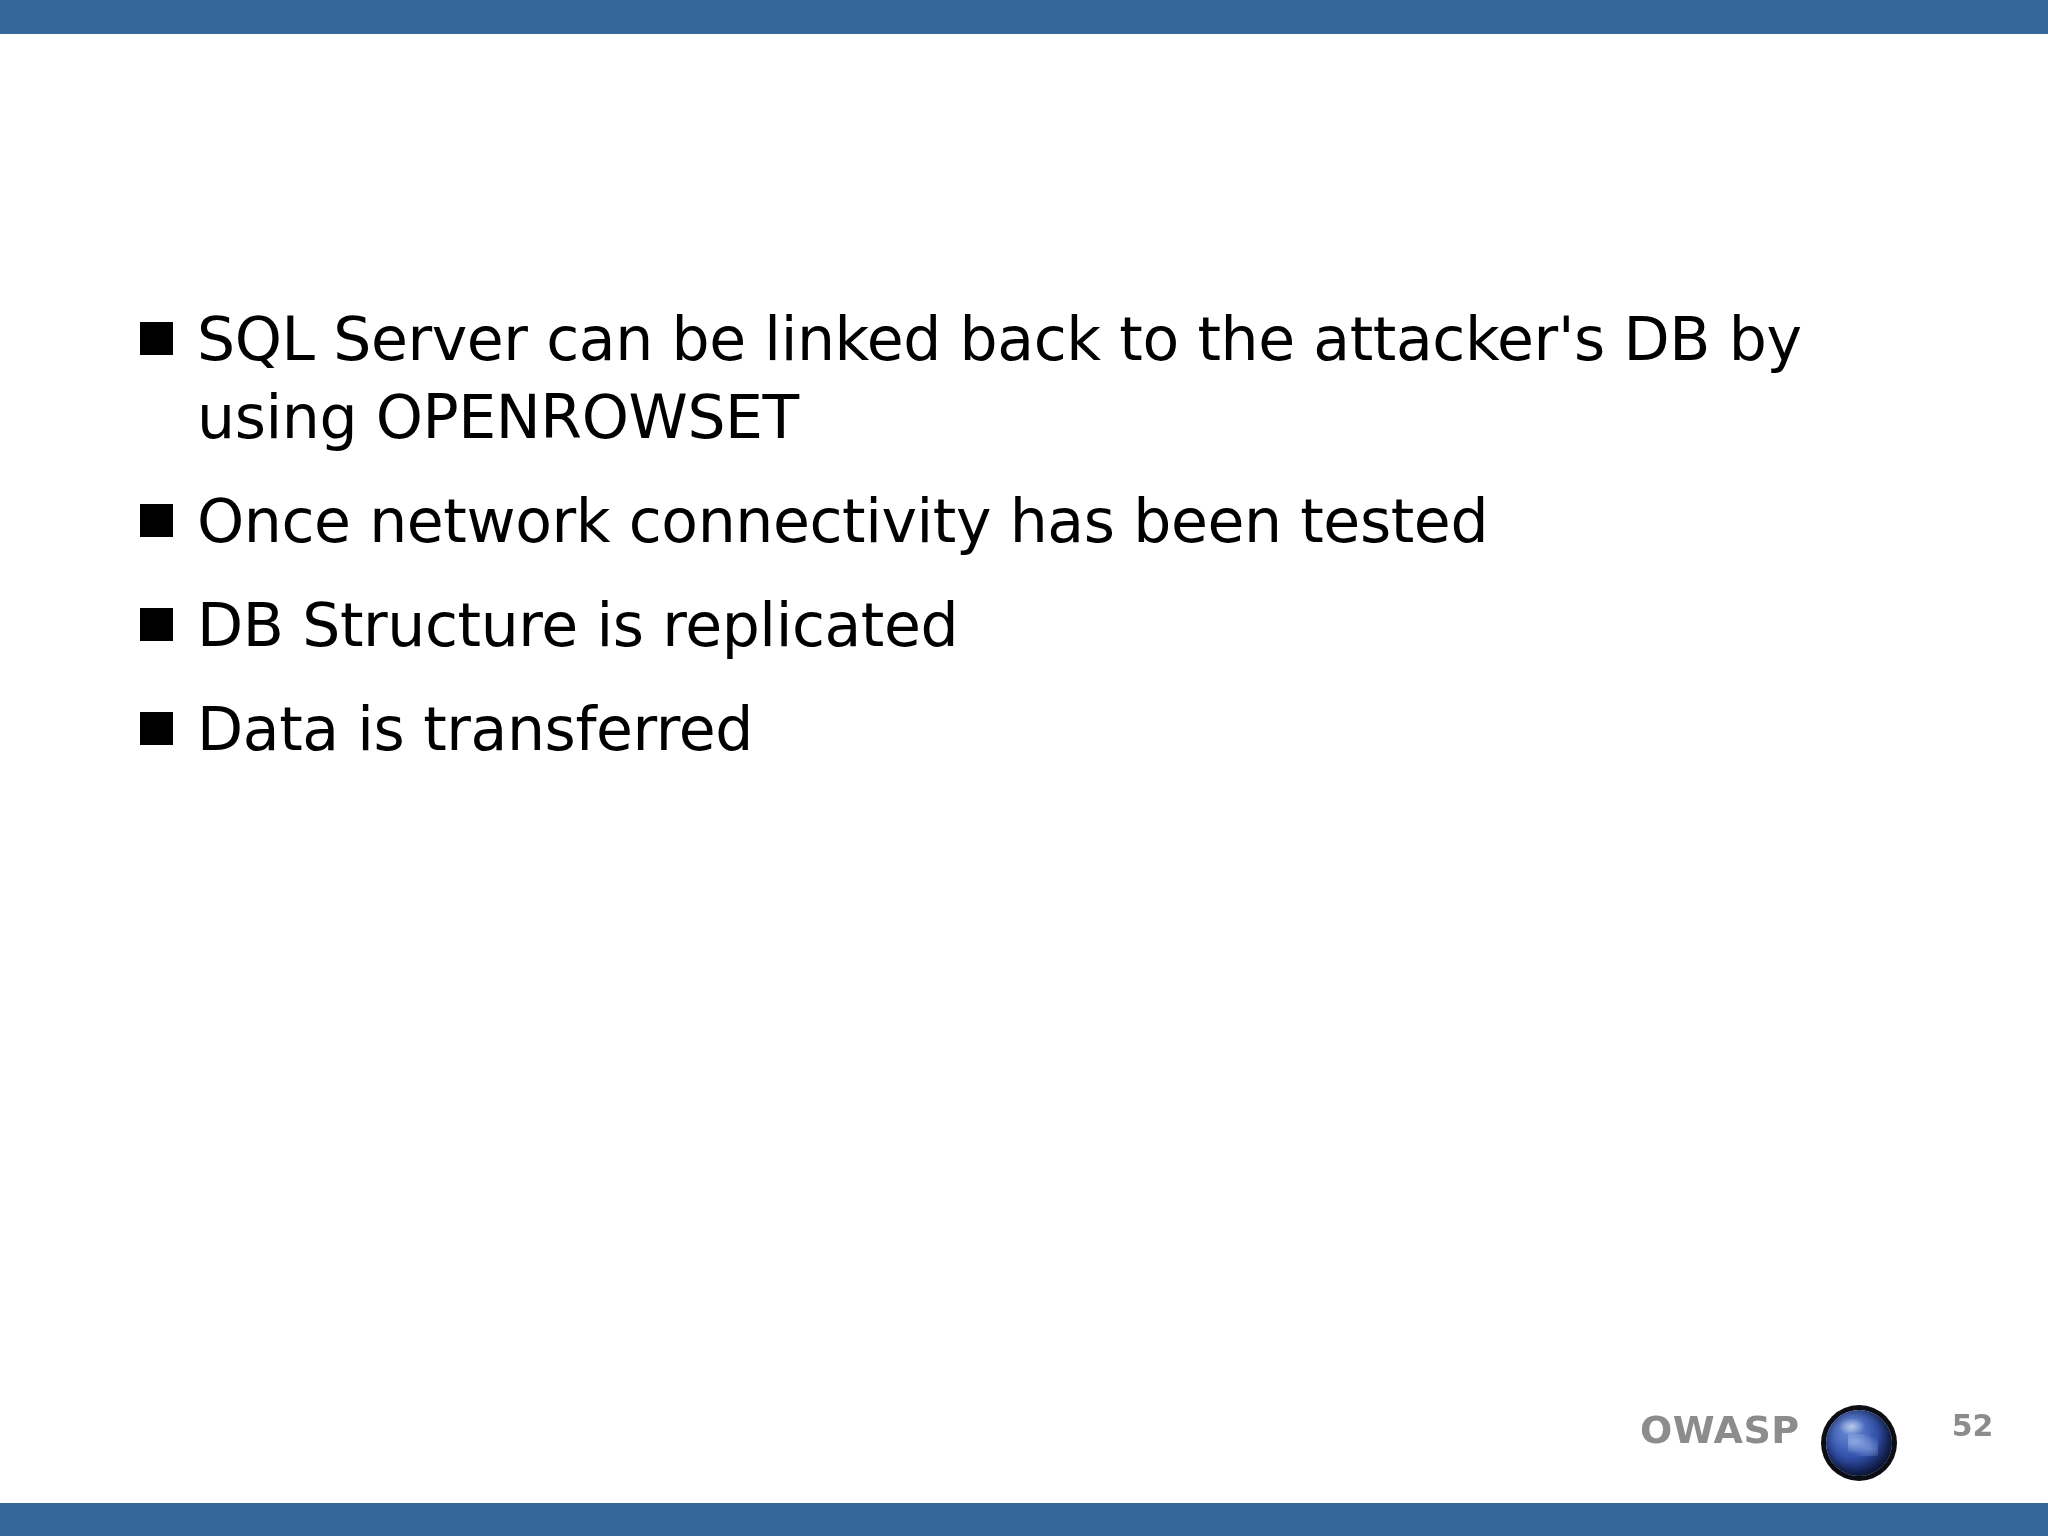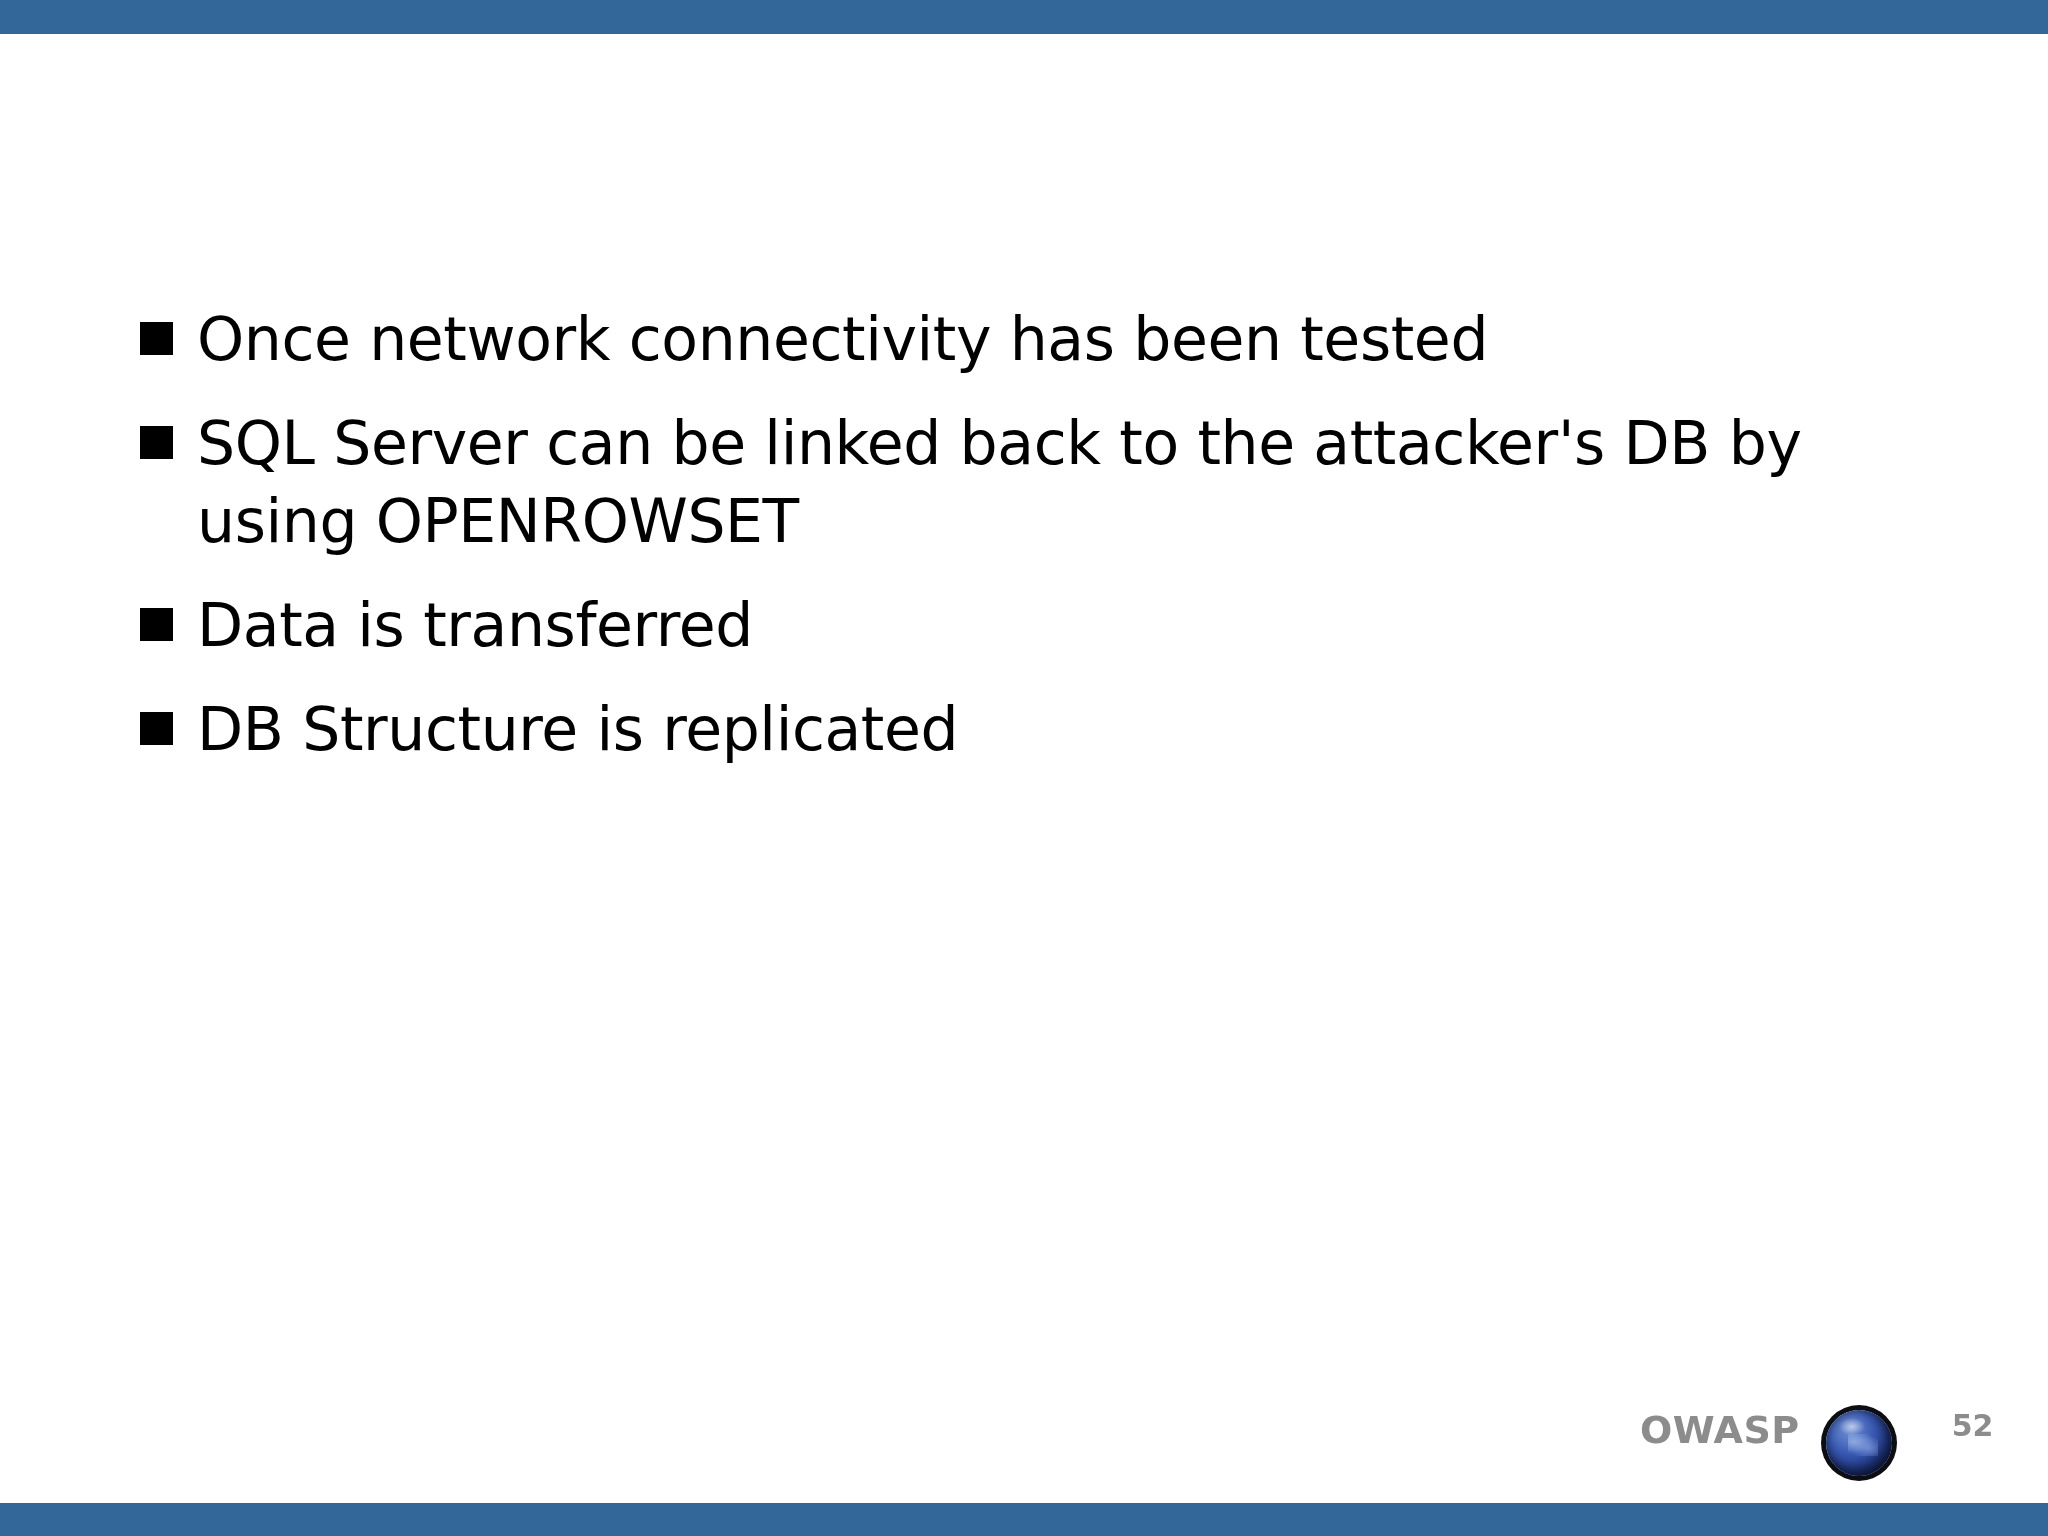--- a/index.html
+++ b/index.html
@@ -146,36 +146,36 @@
 
 <div class="slide">
 
   <div class="bar-top"></div>
 
 
   <div class="bullets">
 
     <div class="bullet-row">
       <span class="bullet-marker"></span>
+      <span class="bullet-text">SQL Server can be linked back to the attacker's DB by using OPENROWSET</span>
+    </div>
+
+    <div class="bullet-row">
+      <span class="bullet-marker"></span>
       <span class="bullet-text">Once network connectivity has been tested</span>
     </div>
 
     <div class="bullet-row">
       <span class="bullet-marker"></span>
-      <span class="bullet-text">SQL Server can be linked back to the attacker's DB by using OPENROWSET</span>
+      <span class="bullet-text">DB Structure is replicated</span>
     </div>
 
     <div class="bullet-row">
       <span class="bullet-marker"></span>
       <span class="bullet-text">Data is transferred</span>
-    </div>
-
-    <div class="bullet-row">
-      <span class="bullet-marker"></span>
-      <span class="bullet-text">DB Structure is replicated</span>
     </div>
 
 
   </div>
 
   <div class="footer">
     <span class="owasp-word">OWASP</span>
     <span class="owasp-globe">
       <span class="globe-meridian"></span>
       <span class="globe-land"></span>

